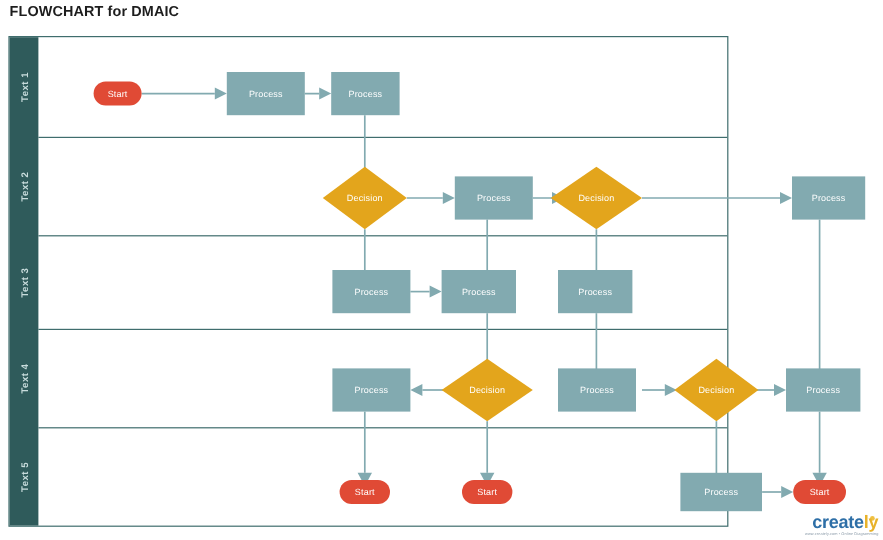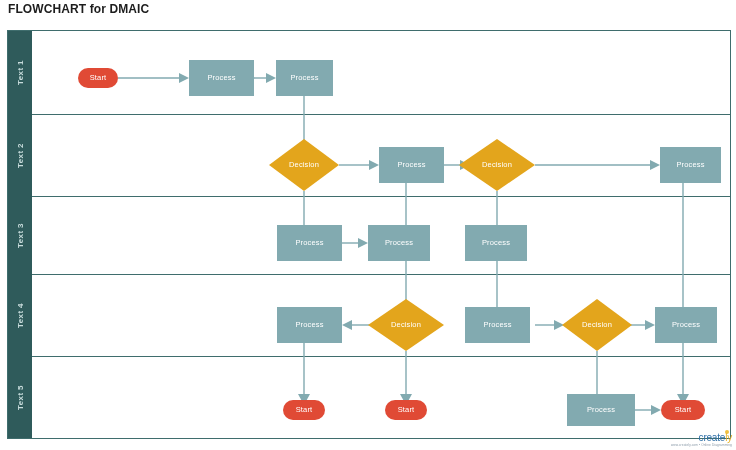--- a/index.html
+++ b/index.html
@@ -21,21 +21,21 @@
     font-size: 12px;
     font-weight: bold;
     color: #1d1d1d;
     letter-spacing: 0.1px;
     white-space: nowrap;
   }
   #diagram-frame {
     position: absolute;
     left: 7px;
     top: 30px;
-    width: 724px;
+    width: 600px;
     height: 409px;
     border: 1px solid #3f6d6d;
     box-sizing: border-box;
     background: #ffffff;
   }
   #lane-header-col {
     position: absolute;
     left: 0px;
     top: 0px;
     width: 24px;
@@ -87,22 +87,22 @@
   .conn { stroke: #82aab0; stroke-width: 1.4; fill: none; }
   .arrowhead { fill: #82aab0; }
   #logo {
     position: absolute;
     right: 4px;
     bottom: 3px;
     text-align: right;
     line-height: 1;
   }
   #logo-word {
-    font-size: 10px;
-    font-weight: normal;
+    font-size: 15px;
+    font-weight: bold;
     color: #2e6fa7;
     letter-spacing: -0.2px;
   }
   #logo-word .accent { color: #e8b22a; }
   #logo-tag {
     font-size: 3.2px;
     color: #8a9aa8;
     letter-spacing: 0.1px;
     margin-top: 1px;
   }

